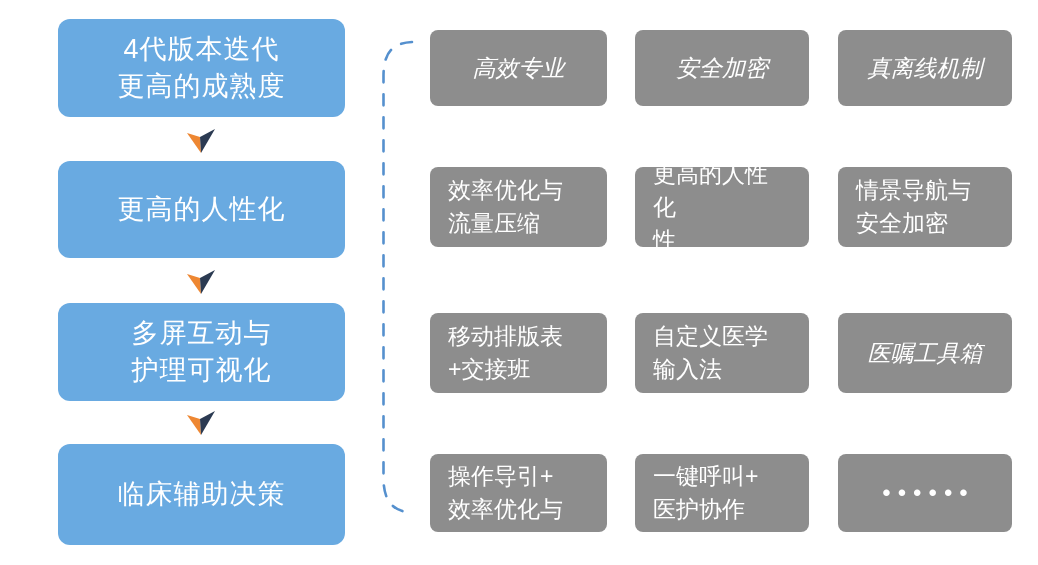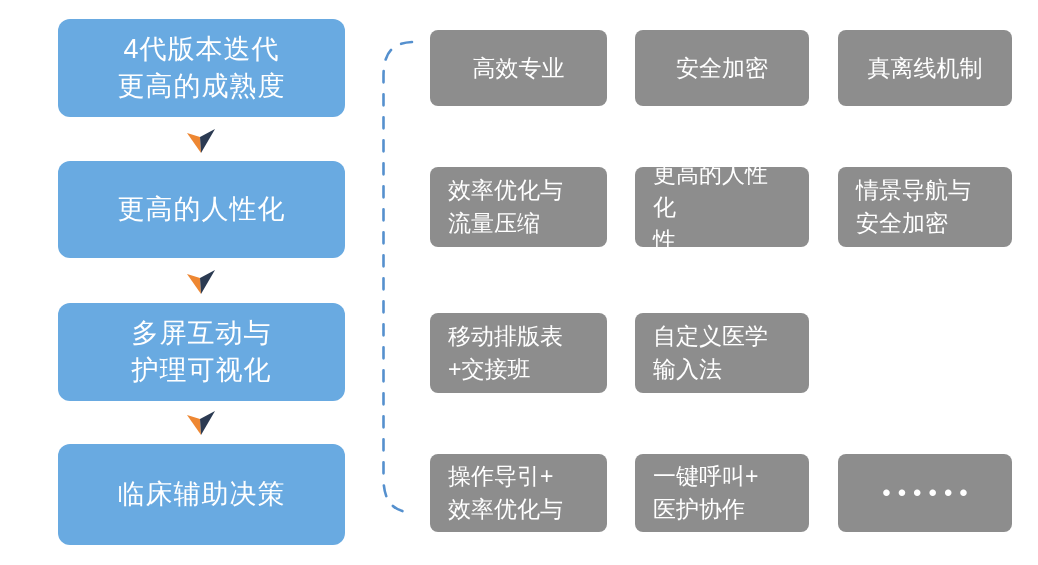--- a/index.html
+++ b/index.html
@@ -58,21 +58,21 @@
     box-sizing:border-box;
   }
   .feature .label{
     color:var(--box-text);
     font-size:23px;
     line-height:33px;
     white-space:pre-line;
   }
   .feature.left-text{justify-content:flex-start;padding:0 20px 0 18px;}
   .feature.left-text .label{text-align:left;}
-  .feature.center-text .label{text-align:left;}
+  .feature.center-text .label{text-align:left;font-style:italic;}
   .feature .dots{
     color:var(--box-text);
     font-size:24px;
     letter-spacing:7px;
     line-height:24px;
     text-indent:7px;
   }
   .c1{left:430px;width:177px;}
   .c2{left:635px;width:174px;}
   .c3{left:838px;width:174px;}
@@ -147,20 +147,23 @@
   </div>
 
   <div class="feature left-text c1 r3">
     <span class="label">移动排版表
 +交接班</span>
   </div>
   <div class="feature left-text c2 r3">
     <span class="label">自定义医学
 输入法</span>
   </div>
+  <div class="feature center-text c3 r3">
+    <span class="label">医嘱工具箱</span>
+  </div>
 
   <div class="feature left-text c1 r4">
     <span class="label">操作导引+
 效率优化与</span>
   </div>
   <div class="feature left-text c2 r4">
     <span class="label">一键呼叫+
 医护协作</span>
   </div>
   <div class="feature center-text c3 r4">

